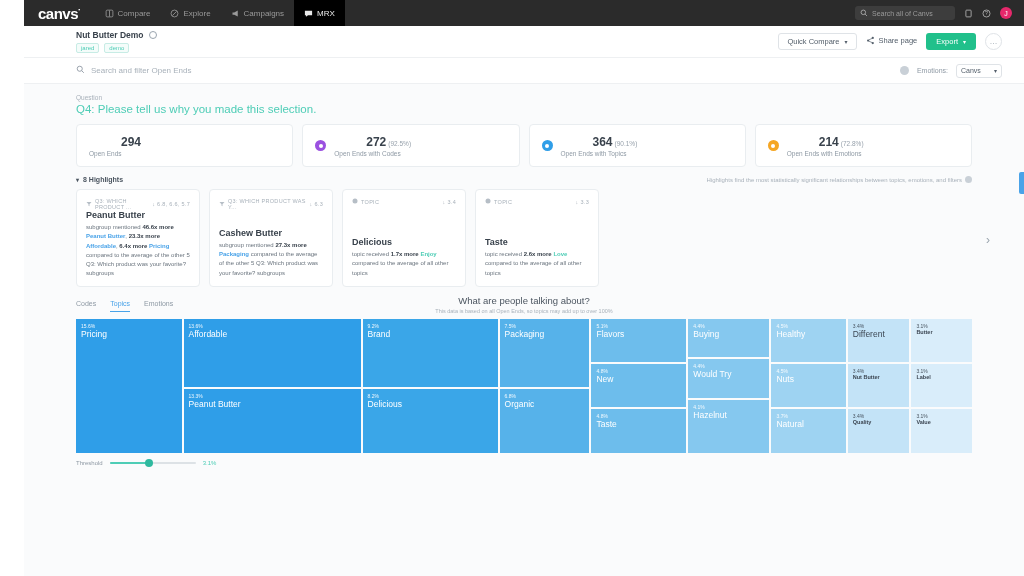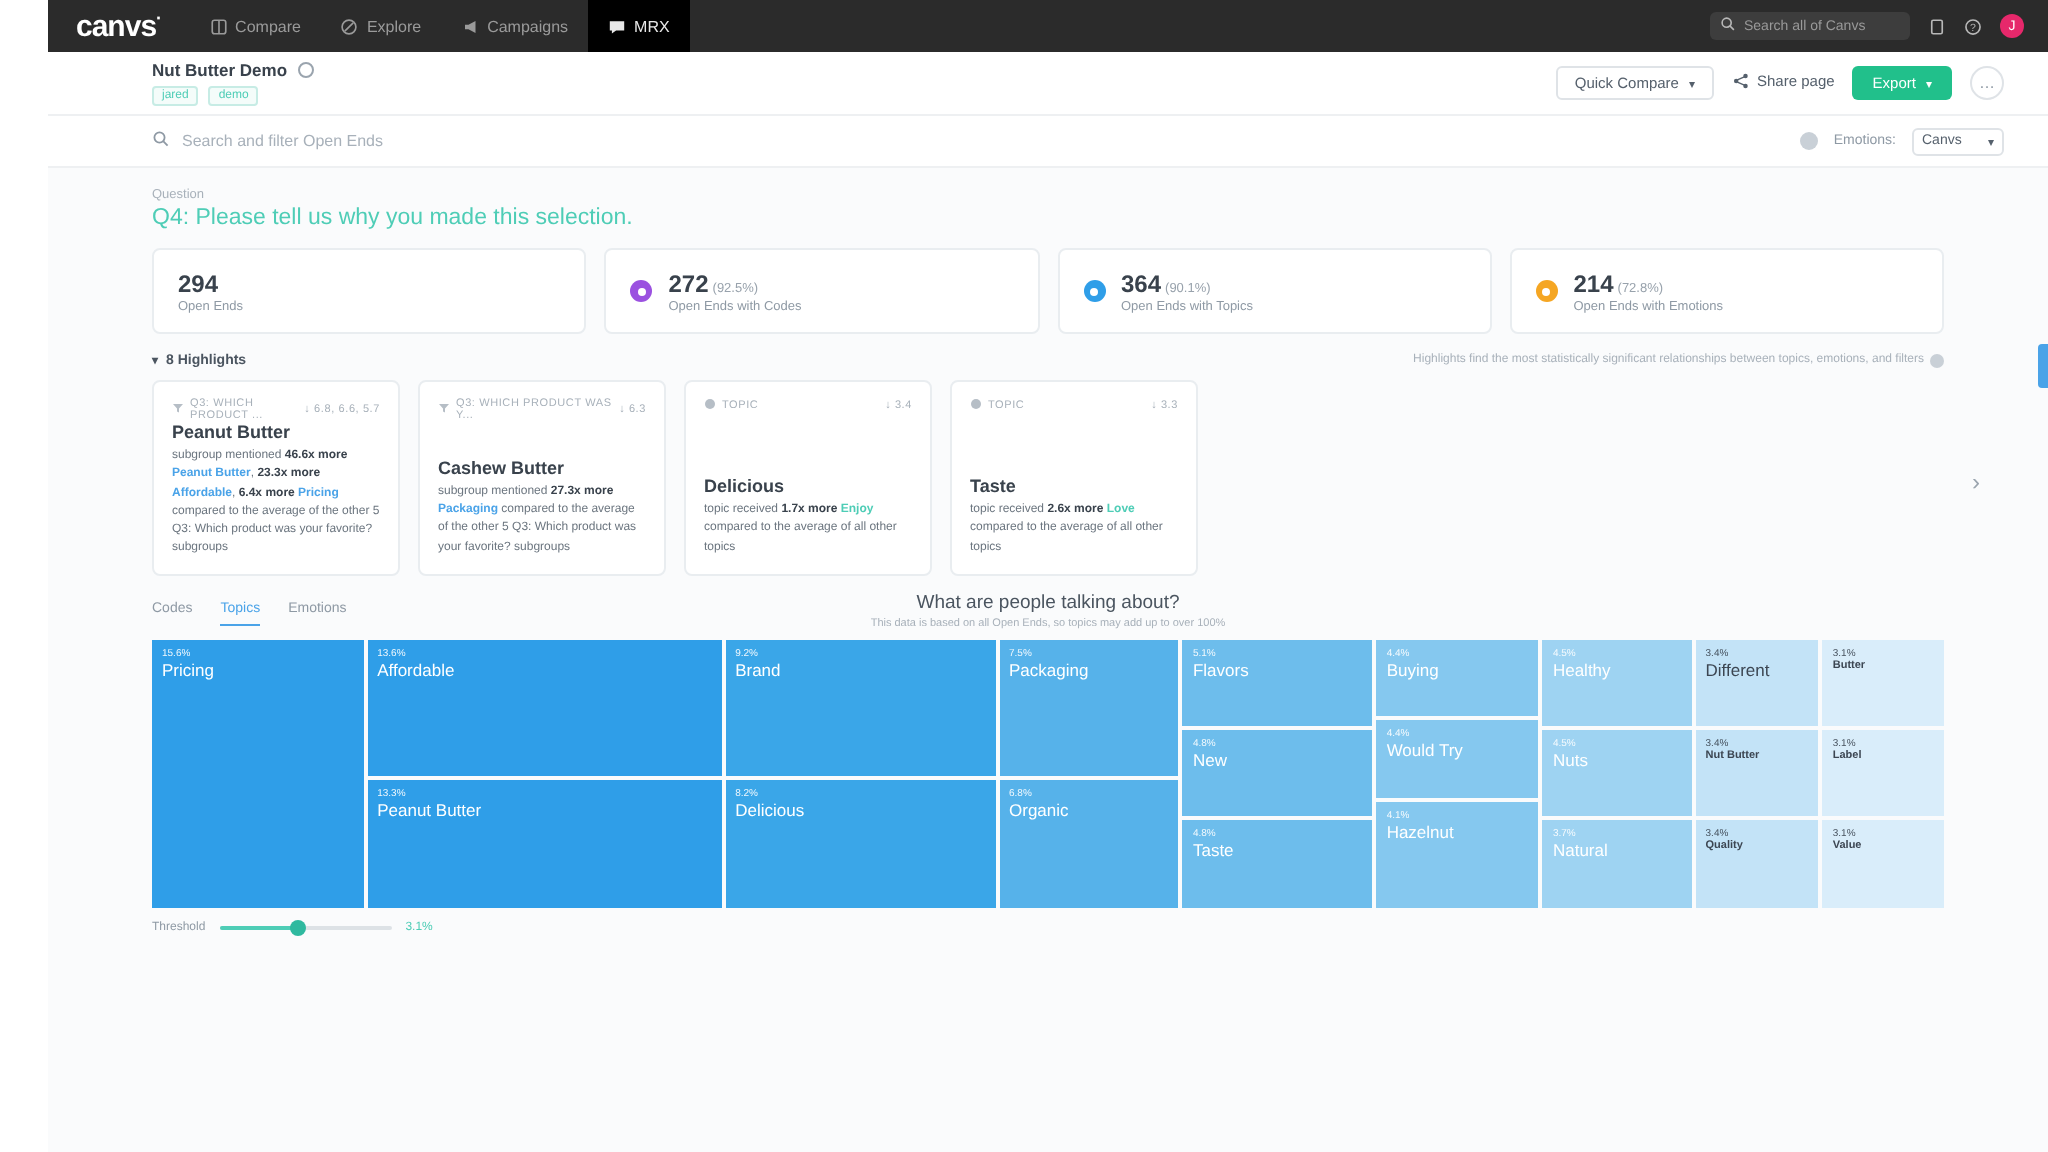--- a/index.html
+++ b/index.html
@@ -75,21 +75,21 @@
 
   
   .stats { display:flex; gap:9px; }
   .stat {
     flex:1; height:43px; background:#fff; border:1px solid #e9edf0; border-radius:4px;
     display:flex; align-items:center; gap:8px; padding:0 12px;
   }
   .stat-dot { width:11px; height:11px; border-radius:50%; flex:0 0 auto;
               display:flex; align-items:center; justify-content:center; }
   .stat-dot i { width:4px; height:4px; border-radius:50%; background:#fff; display:block;}
-  .stat-num { font-size:12px; font-weight:700; color:#39424c; }
+  .stat-num { font-size:12px; font-weight:700; color:#39424c;margin-left:32px; }
   .stat-pct { font-size:6.5px; color:#98a2ac; margin-left:2px; }
   .stat-sub { font-size:6.5px; color:#8e99a4; margin-top:1px;}
 
   
   .hl-head { display:flex; align-items:center; margin:9px 0 6px 0; }
   .hl-title { font-size:7px; font-weight:700; color:#4b5560; display:flex; align-items:center; gap:4px;}
   .hl-note { margin-left:auto; font-size:6px; color:#a8b1ba; display:flex; align-items:center; gap:3px;}
   .hl-cards { display:flex; gap:9px; position:relative; }
   .hl-card { width:124px; height:98px; background:#fff; border:1px solid #e9edf0; border-radius:4px;
              padding:8px 9px; display:flex; flex-direction:column; }

